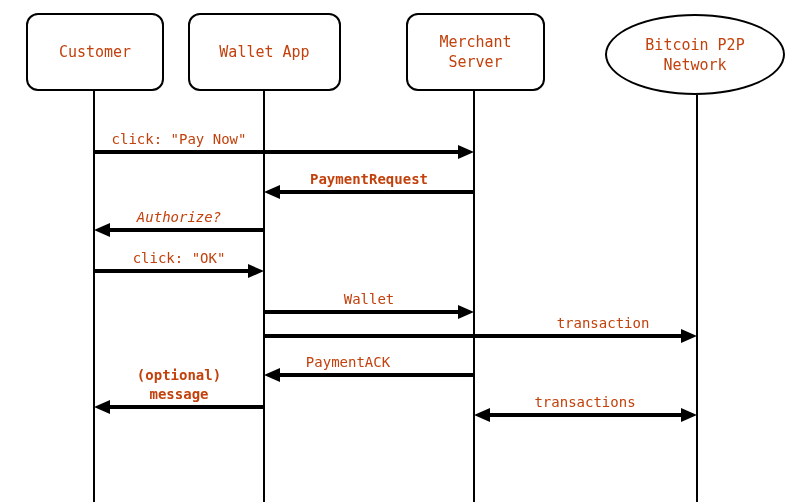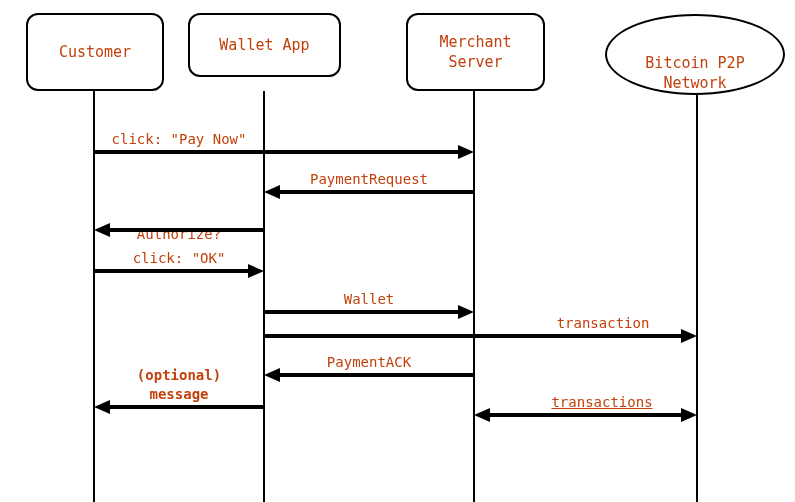--- a/index.html
+++ b/index.html
@@ -20,21 +20,21 @@
     border-radius: 12px;
     background: #fff;
     display: flex;
     align-items: center;
     justify-content: center;
     font-size: 15px;
     text-align: center;
     white-space: pre-line;
     line-height: 20px;
   }
-  .actor-ellipse { border-radius: 50%; align-items: flex-end; }
+  .actor-ellipse { border-radius: 50%; }
   .lifeline {
     position: absolute;
     width: 2px;
     background: #000;
   }
   .shaft {
     position: absolute;
     height: 4px;
     background: #000;
   }
@@ -57,21 +57,21 @@
   }
 </style>
 </head>
 <body>
 
 <div class="diagram">
 
   <div class="actor-box" style="left:14px; top:13px; width:138px; height:78px;">
     <span>Customer</span>
   </div>
-  <div class="actor-box" style="left:176px; top:13px; width:153px; height:64px;">
+  <div class="actor-box" style="left:176px; top:13px; width:153px; height:78px;">
     <span>Wallet App</span>
   </div>
   <div class="actor-box" style="left:394px; top:13px; width:139px; height:78px;">
     <span>Merchant Server</span>
   </div>
   <div class="actor-box actor-ellipse" style="left:593px; top:14px; width:180px; height:81px;">
     <span>Bitcoin P2P
 Network</span>
   </div>
 
@@ -80,27 +80,27 @@
   <div class="lifeline" style="left:461px; top:91px; height:411px;"></div>
   <div class="lifeline" style="left:684px; top:95px; height:407px;"></div>
 
   <div>
     <div class="msg-label" style="left:167px; top:130px;">click: "Pay Now"</div>
     <div class="shaft" style="left:82px; top:150px; width:364px;"></div>
     <div class="head r" style="left:446px; top:145px;"></div>
   </div>
 
   <div>
-    <div class="msg-label" style="left:357px; top:170px;">PaymentRequest</div>
+    <div class="msg-label" style="left:357px; top:170px;font-weight:bold;">PaymentRequest</div>
     <div class="shaft" style="left:268px; top:190px; width:194px;"></div>
     <div class="head l" style="left:252px; top:185px;"></div>
   </div>
 
   <div>
-    <div class="msg-label" style="left:167px; top:225px;">Authorize?</div>
+    <div class="msg-label" style="left:167px; top:208px;font-style:italic;">Authorize?</div>
     <div class="shaft" style="left:98px; top:228px; width:154px;"></div>
     <div class="head l" style="left:82px; top:223px;"></div>
   </div>
 
   <div>
     <div class="msg-label" style="left:167px; top:249px;">click: "OK"</div>
     <div class="shaft" style="left:82px; top:269px; width:154px;"></div>
     <div class="head r" style="left:236px; top:264px;"></div>
   </div>
 
@@ -110,32 +110,32 @@
     <div class="head r" style="left:446px; top:305px;"></div>
   </div>
 
   <div>
     <div class="msg-label" style="left:591px; top:314px;">transaction</div>
     <div class="shaft" style="left:252px; top:334px; width:417px;"></div>
     <div class="head r" style="left:669px; top:329px;"></div>
   </div>
 
   <div>
-    <div class="msg-label" style="left:357px; top:353px;">PaymentACK</div>
+    <div class="msg-label" style="left:336px; top:353px;">PaymentACK</div>
     <div class="shaft" style="left:268px; top:373px; width:194px;"></div>
     <div class="head l" style="left:252px; top:368px;"></div>
   </div>
 
   <div>
     <div class="msg-label" style="left:167px; top:366px;font-weight:bold;">(optional)
 message</div>
     <div class="shaft" style="left:98px; top:405px; width:154px;"></div>
     <div class="head l" style="left:82px; top:400px;"></div>
   </div>
 
   <div>
-    <div class="msg-label" style="left:590px; top:393px;text-decoration:underline;">transactions</div>
+    <div class="msg-label" style="left:573px; top:393px;">transactions</div>
     <div class="shaft" style="left:478px; top:413px; width:191px;"></div>
     <div class="head l" style="left:462px; top:408px;"></div>
     <div class="head r" style="left:669px; top:408px;"></div>
   </div>
 
 </div>
 
 </body></html>

